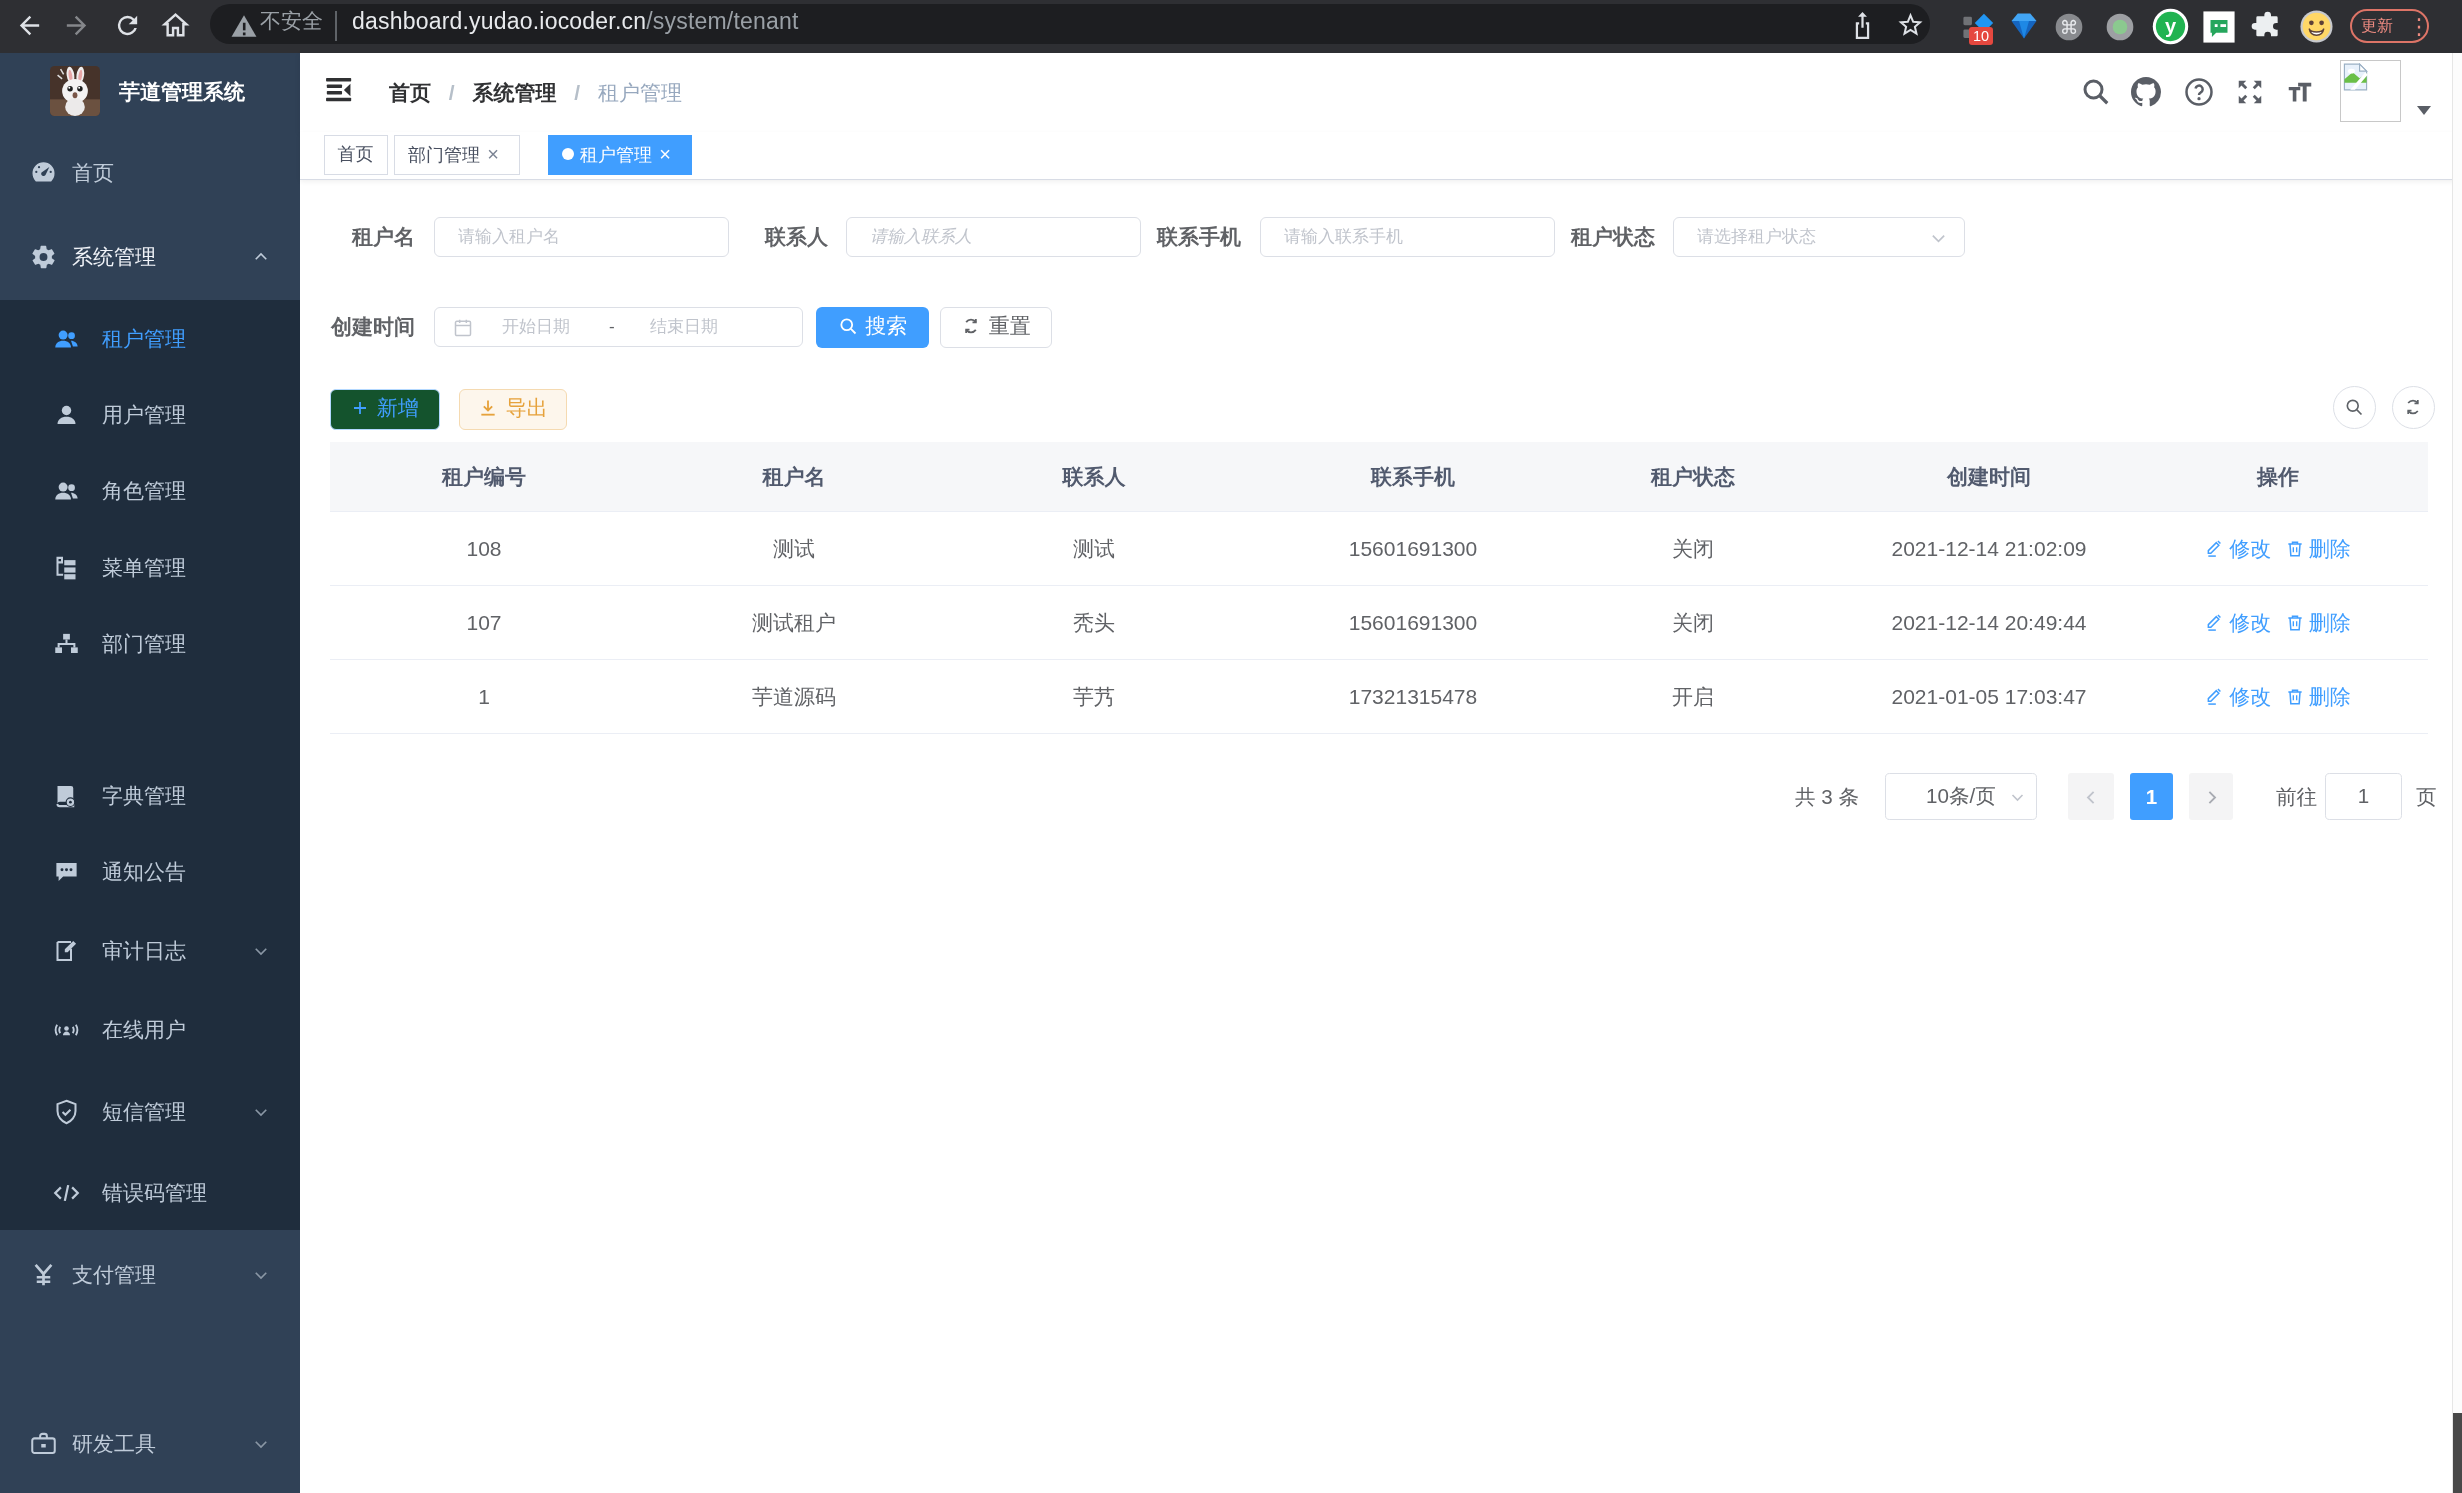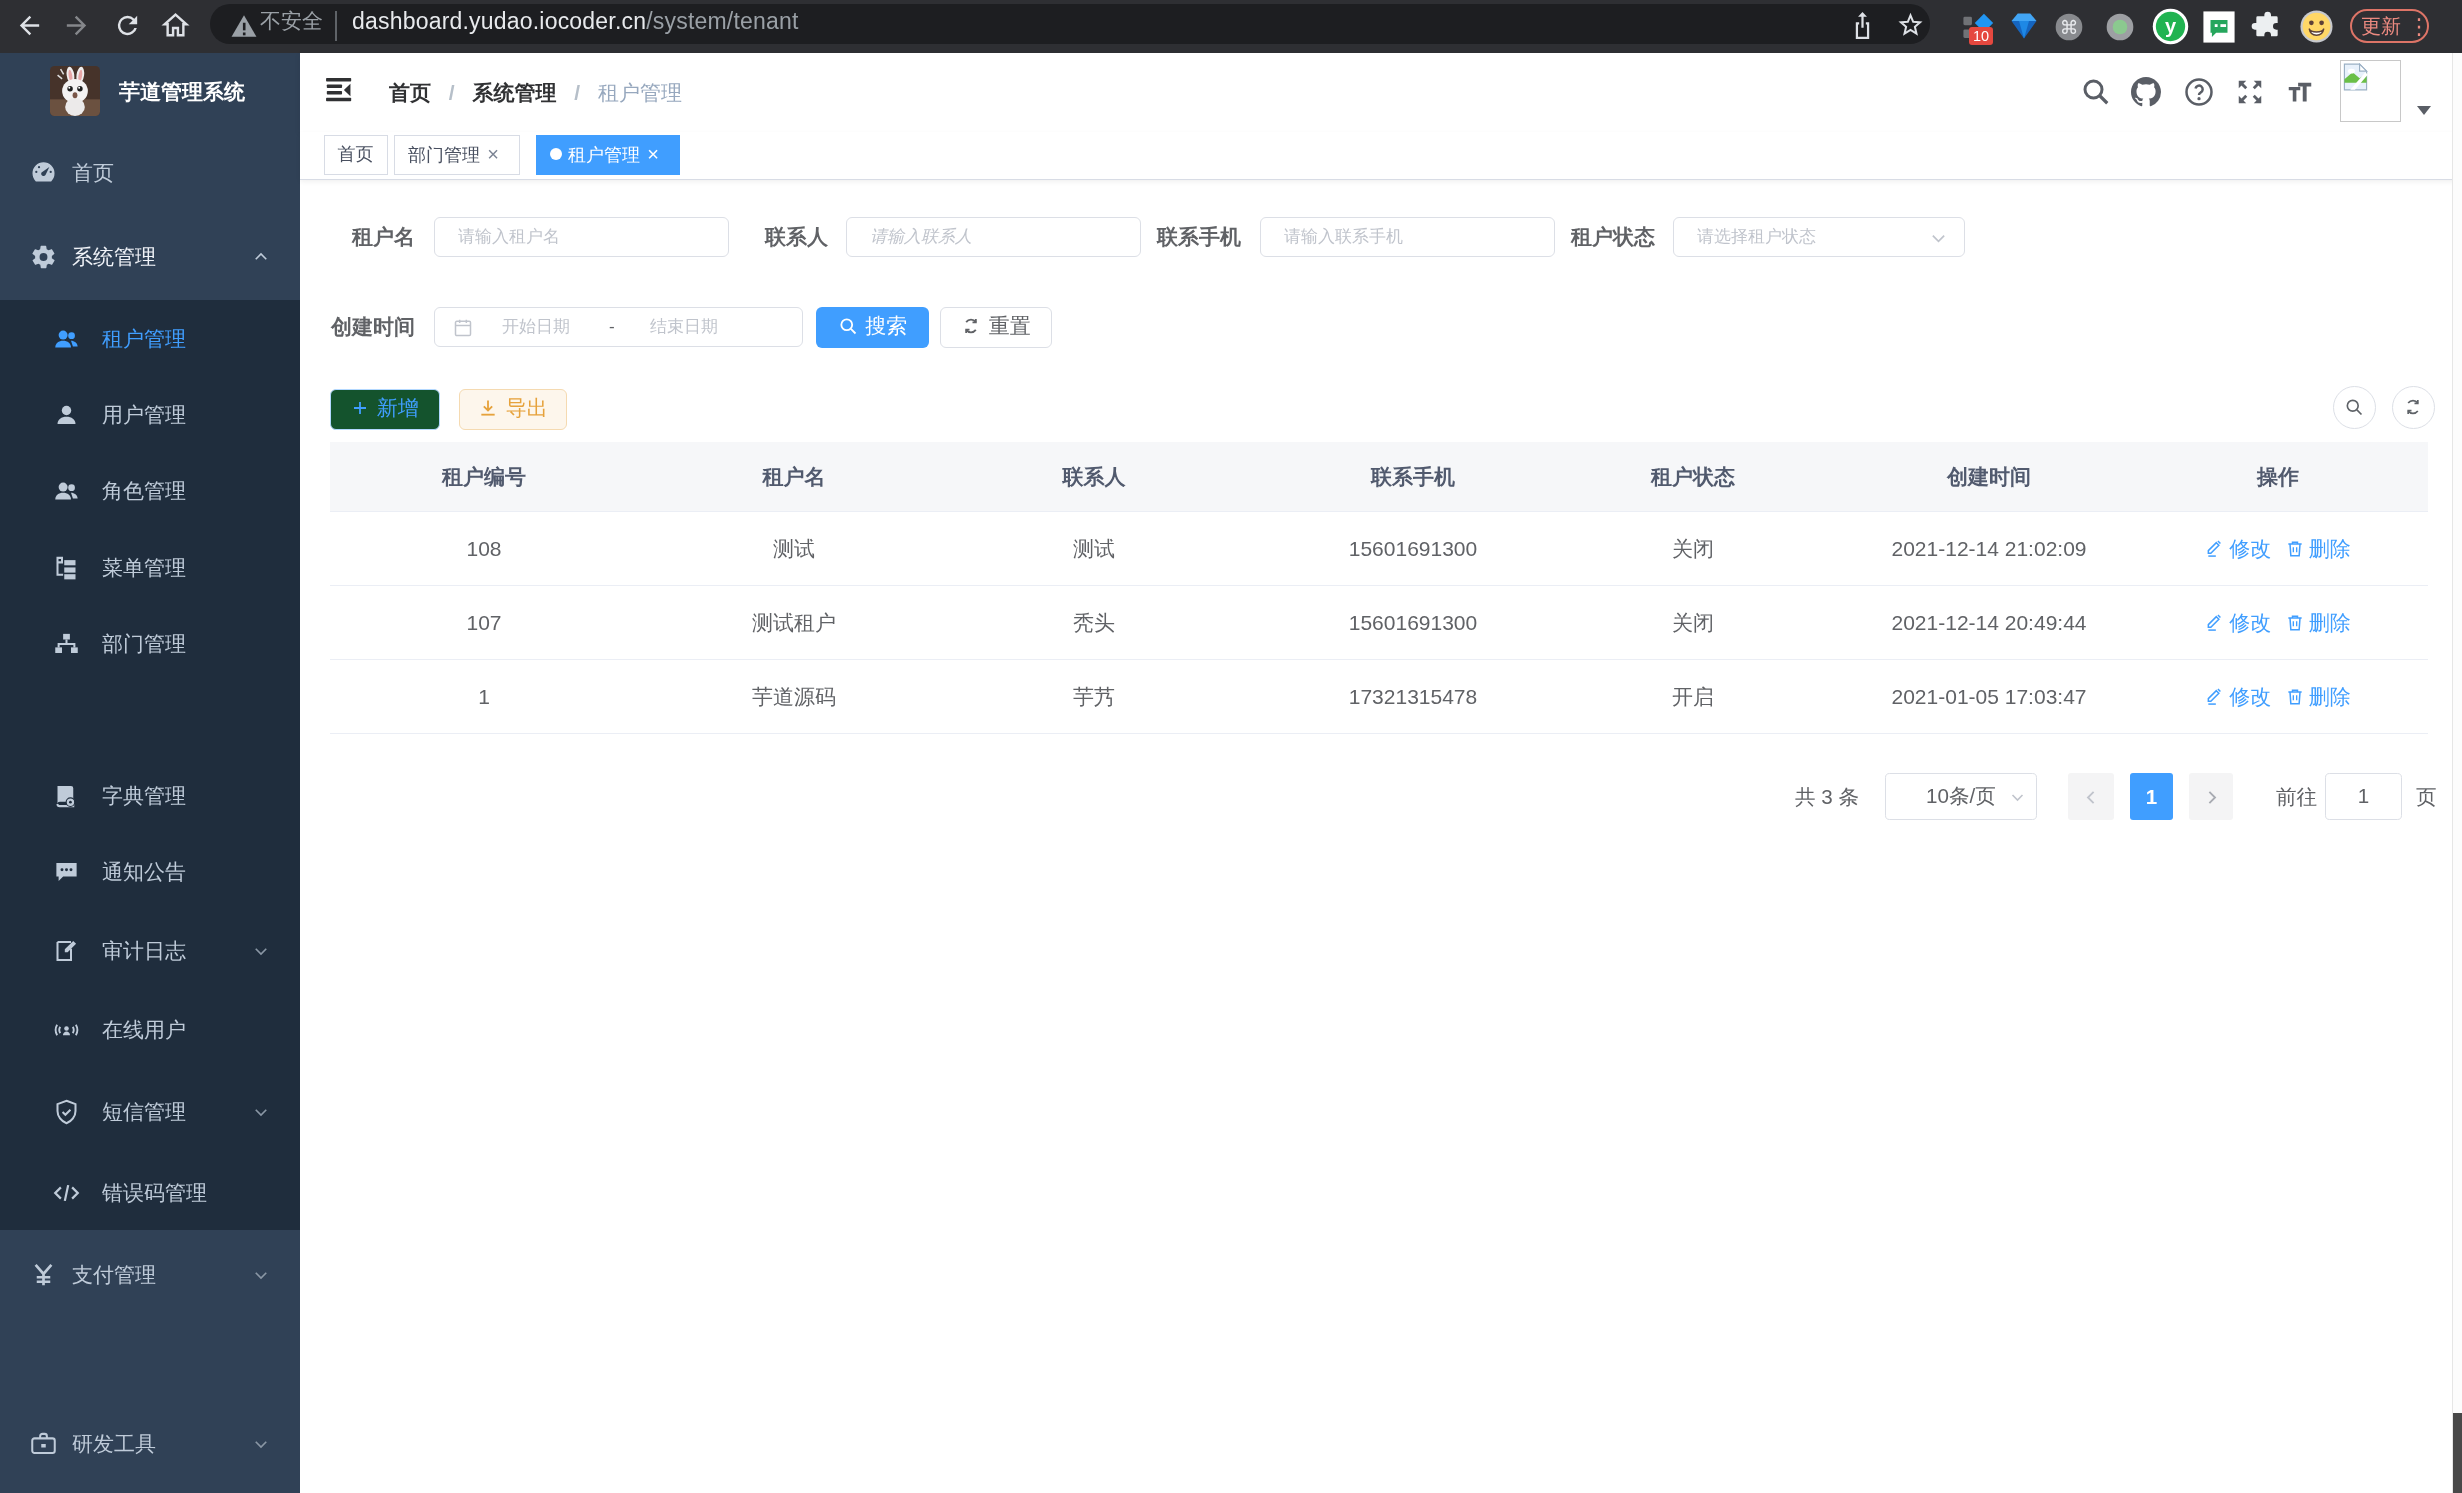--- a/index.html
+++ b/index.html
@@ -147,21 +147,21 @@
 
   <svg class="abs" style="left:2299px;top:9px" width="35" height="35" viewBox="0 0 24 24">
       <circle cx="12" cy="12" r="11" fill="#c7c9cd"></circle>
       <circle cx="12" cy="12" r="9.5" fill="#ffd766"></circle>
       <circle cx="8.5" cy="9.5" r="1.6" fill="#5d4037"></circle>
       <circle cx="15.5" cy="9.5" r="1.6" fill="#5d4037"></circle>
       <path d="M7 13.5c1 3 9 3 10 0-1 6-9 6-10 0z" fill="#fff" stroke="#5d4037" stroke-width="1"></path>
     </svg>
 
   <div class="abs" style="left:2350px;top:9px;width:79px;height:34px;border:2.3px solid #dd7467;border-radius:18px;"></div>
-  <div class="abs" style="left:2361px;top:9px;height:34px;line-height:34px;font-size:20px;color:#ec8a80;">更新</div>
+  <div class="abs" style="left:2361px;top:9px;height:34px;line-height:34px;font-size:16px;color:#ec8a80;">更新</div>
   <div class="abs" style="left:2408px;top:10px;color:#ec8a80;font-size:22px;line-height:34px;">⋮</div>
 </div>
 
 <div id="sidebar">
   <div id="submenu-bg"></div>
   <div id="logo">
     <div class="avatar">
       <svg width="50" height="50" viewBox="0 0 66 66">
           <rect width="66" height="66" fill="#46332a"></rect>
           <rect x="0" y="44" width="66" height="22" fill="#6b5140"></rect>
@@ -357,21 +357,21 @@
           <path d="M1 14l7-6 6 5 6-4v8H1z" fill="#6abf47"></path>
           <ellipse cx="7" cy="7" rx="3" ry="2" fill="#fff"></ellipse>
           <path d="M19 8L6 23h4L21 10z" fill="#fff"></path>
         </svg>
     </div>
     <div id="caret"></div>
   </div>
   <div id="tagsbar">
     <div class="tag" style="left:23.6px;">首页</div>
     <div class="tag" style="left:94px;">部门管理<span class="x">×</span></div>
-    <div class="tag active" style="left:236px;"><span class="dot"></span>租户管理<span class="x">×</span></div>
+    <div class="tag active" style="left:248px;"><span class="dot"></span>租户管理<span class="x">×</span></div>
   </div>
 
   <div id="content">
 
     <div class="flabel" style="left:0px;top:37px;width:85px;">租户名</div>
     <div class="finput" style="left:104px;top:37px;width:295px;">请输入租户名</div>
     <div class="flabel" style="left:434px;top:37px;width:64px;">联系人</div>
     <div class="finput" style="left:516px;top:37px;width:295px;font-style:italic;">请输入联系人</div>
     <div class="flabel" style="left:826px;top:37px;width:85px;">联系手机</div>
     <div class="finput" style="left:930px;top:37px;width:295px;">请输入联系手机</div>

